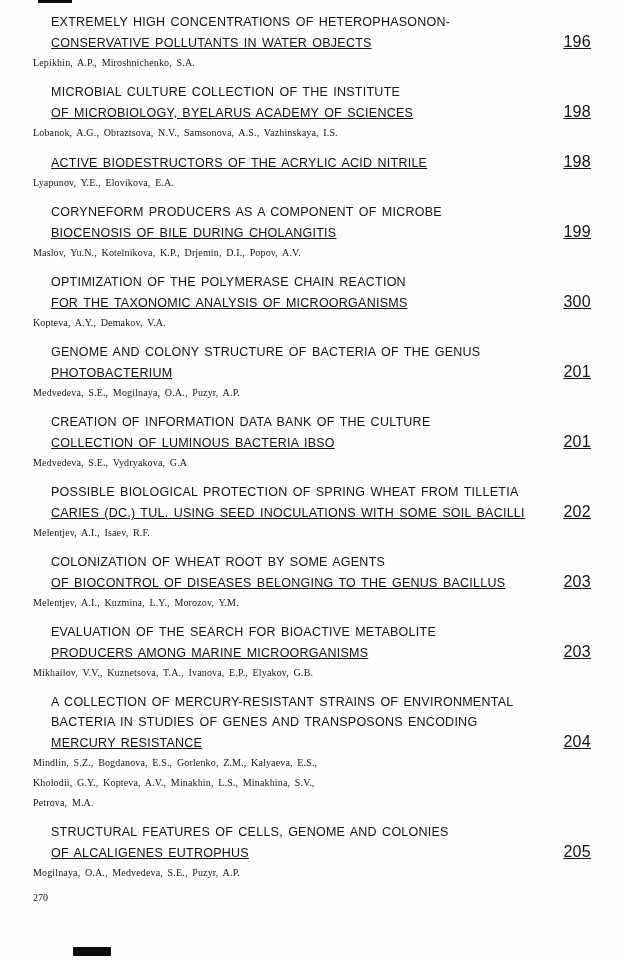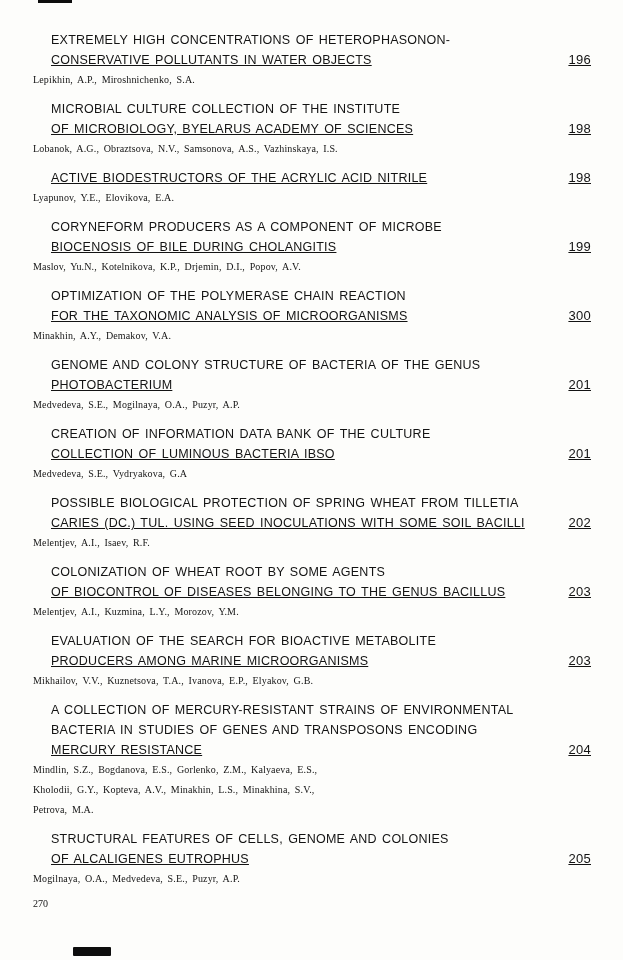--- a/index.html
+++ b/index.html
@@ -6,21 +6,21 @@
     margin: 0;
     padding: 0;
     background: #ffffff;
   }
   .page {
     position: relative;
     width: 623px;
     height: 960px;
     background: #fdfdfb;
     box-sizing: border-box;
-    padding: 30px 32px 0 33px;
+    padding: 12px 32px 0 33px;
     overflow: hidden;
     color: #161616;
   }
   .entry { margin-bottom: 9px; }
   .title {
     font-family: "Liberation Sans", sans-serif;
     font-size: 12.5px;
     line-height: 20px;
     letter-spacing: 0.25px;
     word-spacing: 1.5px;
@@ -31,21 +31,21 @@
   .t-line.last {
     display: flex;
     align-items: baseline;
     text-decoration: underline;
   }
   .t-text { white-space: nowrap; }
   .page-num {
     margin-left: auto;
     padding-left: 8px;
     font-family: "Liberation Sans", sans-serif;
-    font-size: 13px;
+    font-size: 16px;
     letter-spacing: 0.3px;
     white-space: nowrap;
   }
   .authors {
     font-family: "Liberation Serif", serif;
     font-size: 10px;
     line-height: 20px;
     letter-spacing: 0.15px;
     word-spacing: 2px;
     color: #141414;
@@ -121,21 +121,21 @@
 
   <div class="entry">
     <div class="title">
       <div class="t-line">OPTIMIZATION OF THE POLYMERASE CHAIN REACTION</div>
       <div class="t-line last">
         <span class="t-text">FOR THE TAXONOMIC ANALYSIS OF MICROORGANISMS</span>
         <span class="page-num">300</span>
       </div>
     </div>
     <div class="authors">
-      <div class="a-line">Minakhin, A.Y., Demakov, V.A.</div>
+      <div class="a-line">Kopteva, A.Y., Demakov, V.A.</div>
     </div>
   </div>
 
   <div class="entry">
     <div class="title">
       <div class="t-line">GENOME AND COLONY STRUCTURE OF BACTERIA OF THE GENUS</div>
       <div class="t-line last">
         <span class="t-text">PHOTOBACTERIUM</span>
         <span class="page-num">201</span>
       </div>

